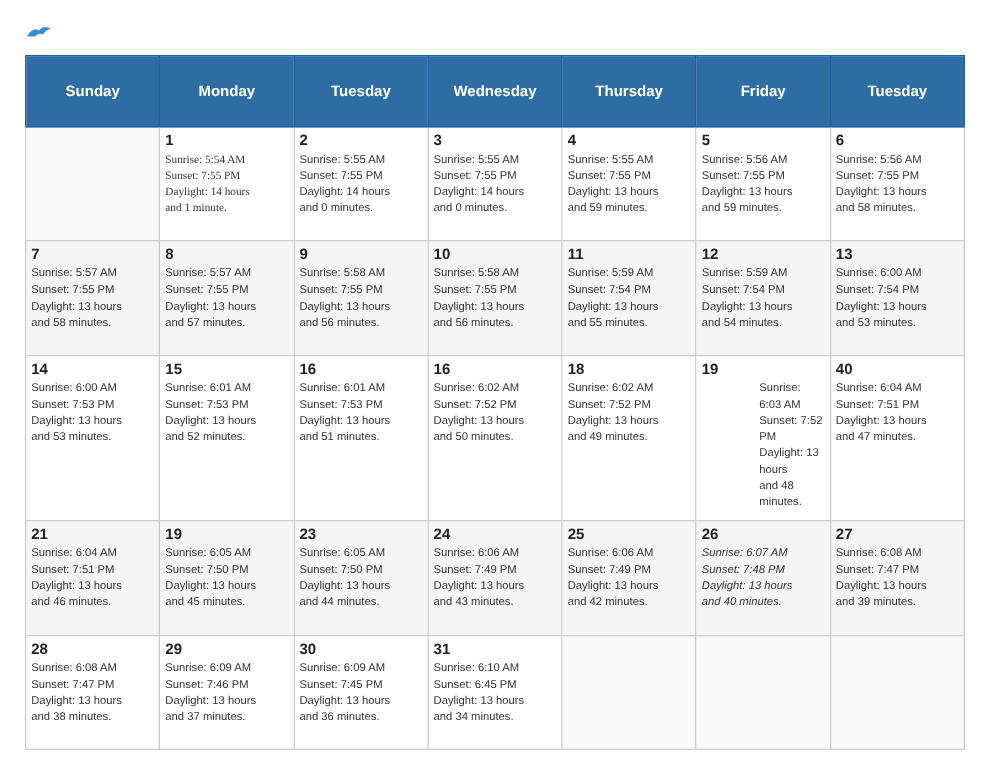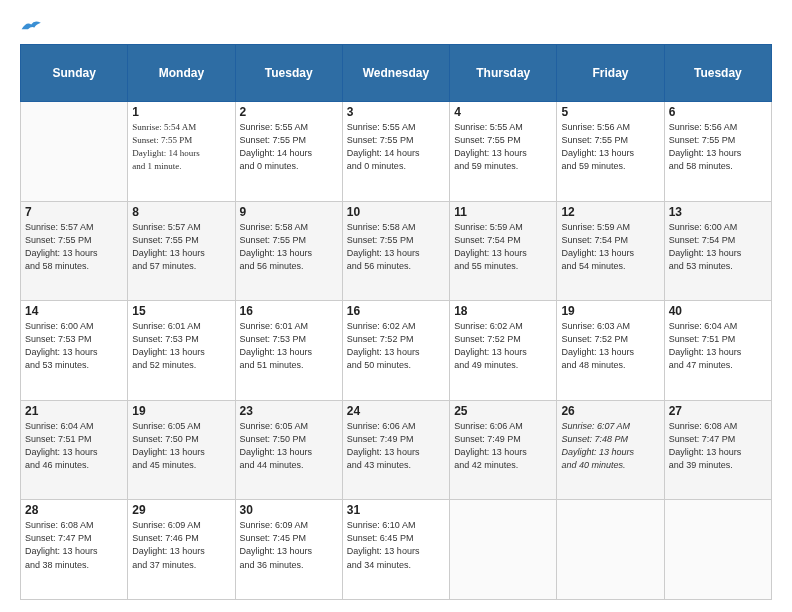--- a/index.html
+++ b/index.html
@@ -258,21 +258,21 @@
           </td>
           <td>
             <span class="day-number">18</span>
             <div class="day-info" style="white-space: pre-line;">Sunrise: 6:02 AM
 Sunset: 7:52 PM
 Daylight: 13 hours
 and 49 minutes.</div>
           </td>
           <td>
             <span class="day-number">19</span>
-            <div class="day-info" style="white-space: pre-line;">Sunrise: 6:03 AM
+            <div class="day-info" style="white-space: pre-line; margin-left: 46px;">Sunrise: 6:03 AM
 Sunset: 7:52 PM
 Daylight: 13 hours
 and 48 minutes.</div>
           </td>
           <td>
             <span class="day-number">40</span>
             <div class="day-info" style="white-space: pre-line;">Sunrise: 6:04 AM
 Sunset: 7:51 PM
 Daylight: 13 hours
 and 47 minutes.</div>

